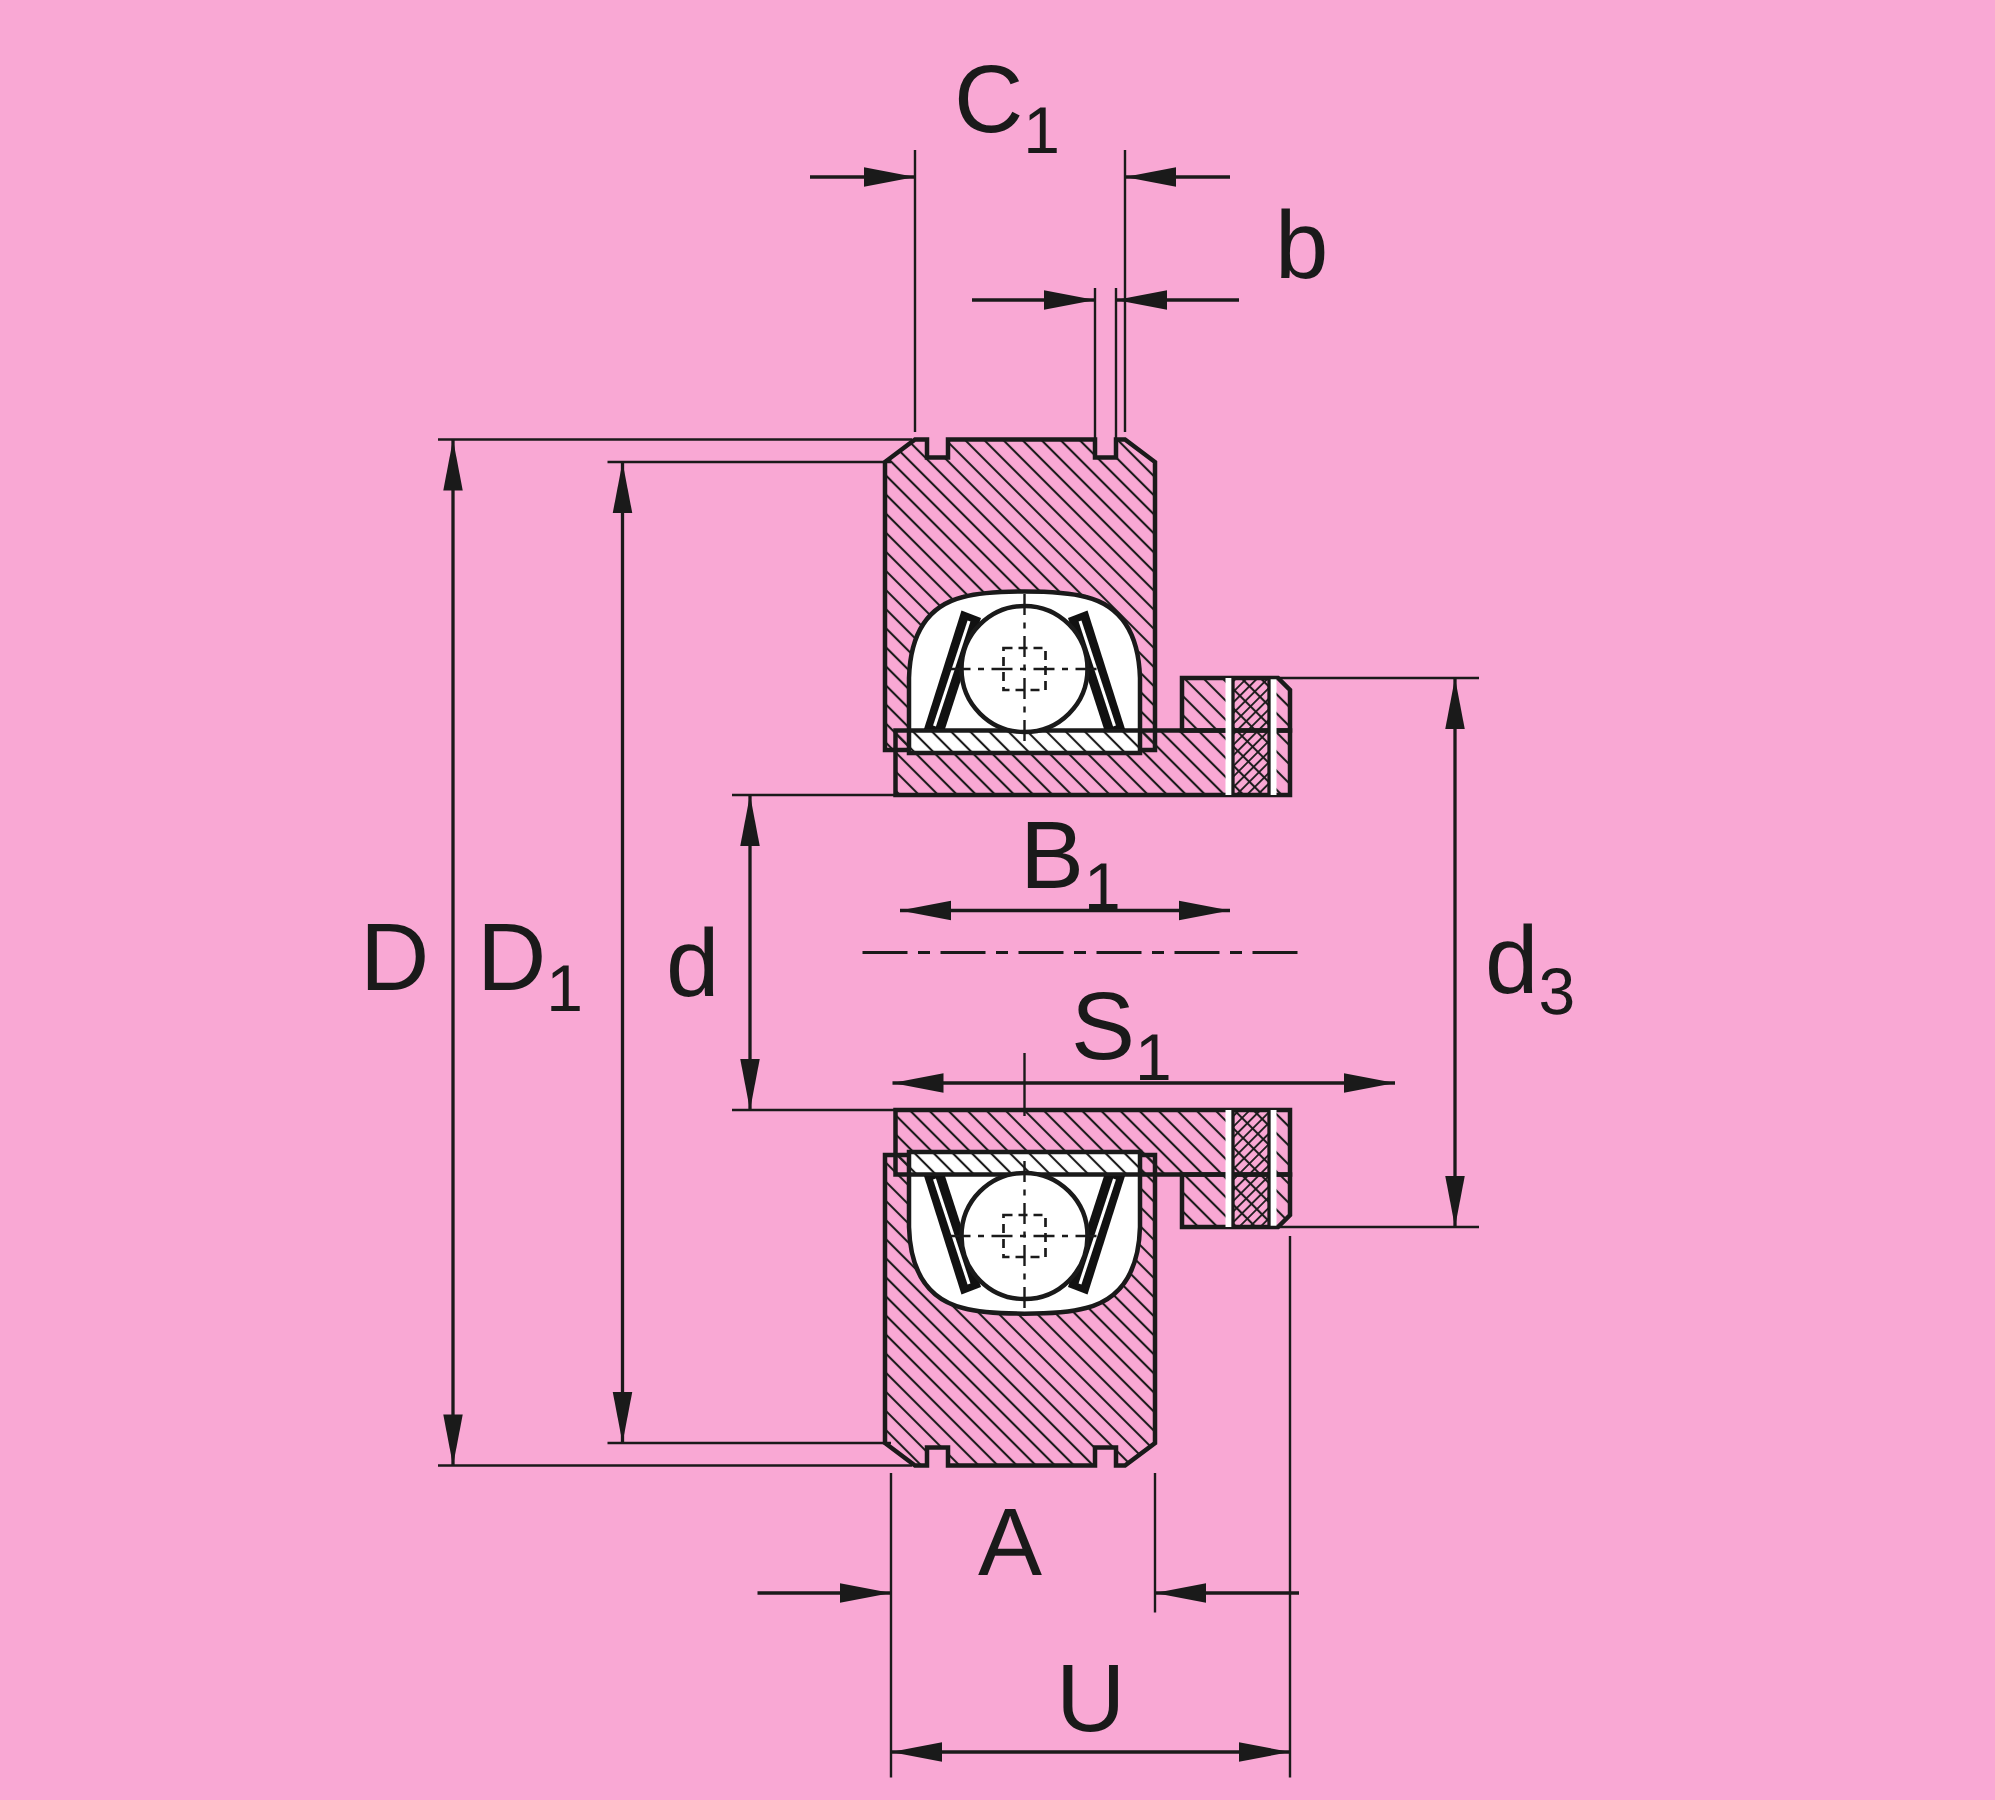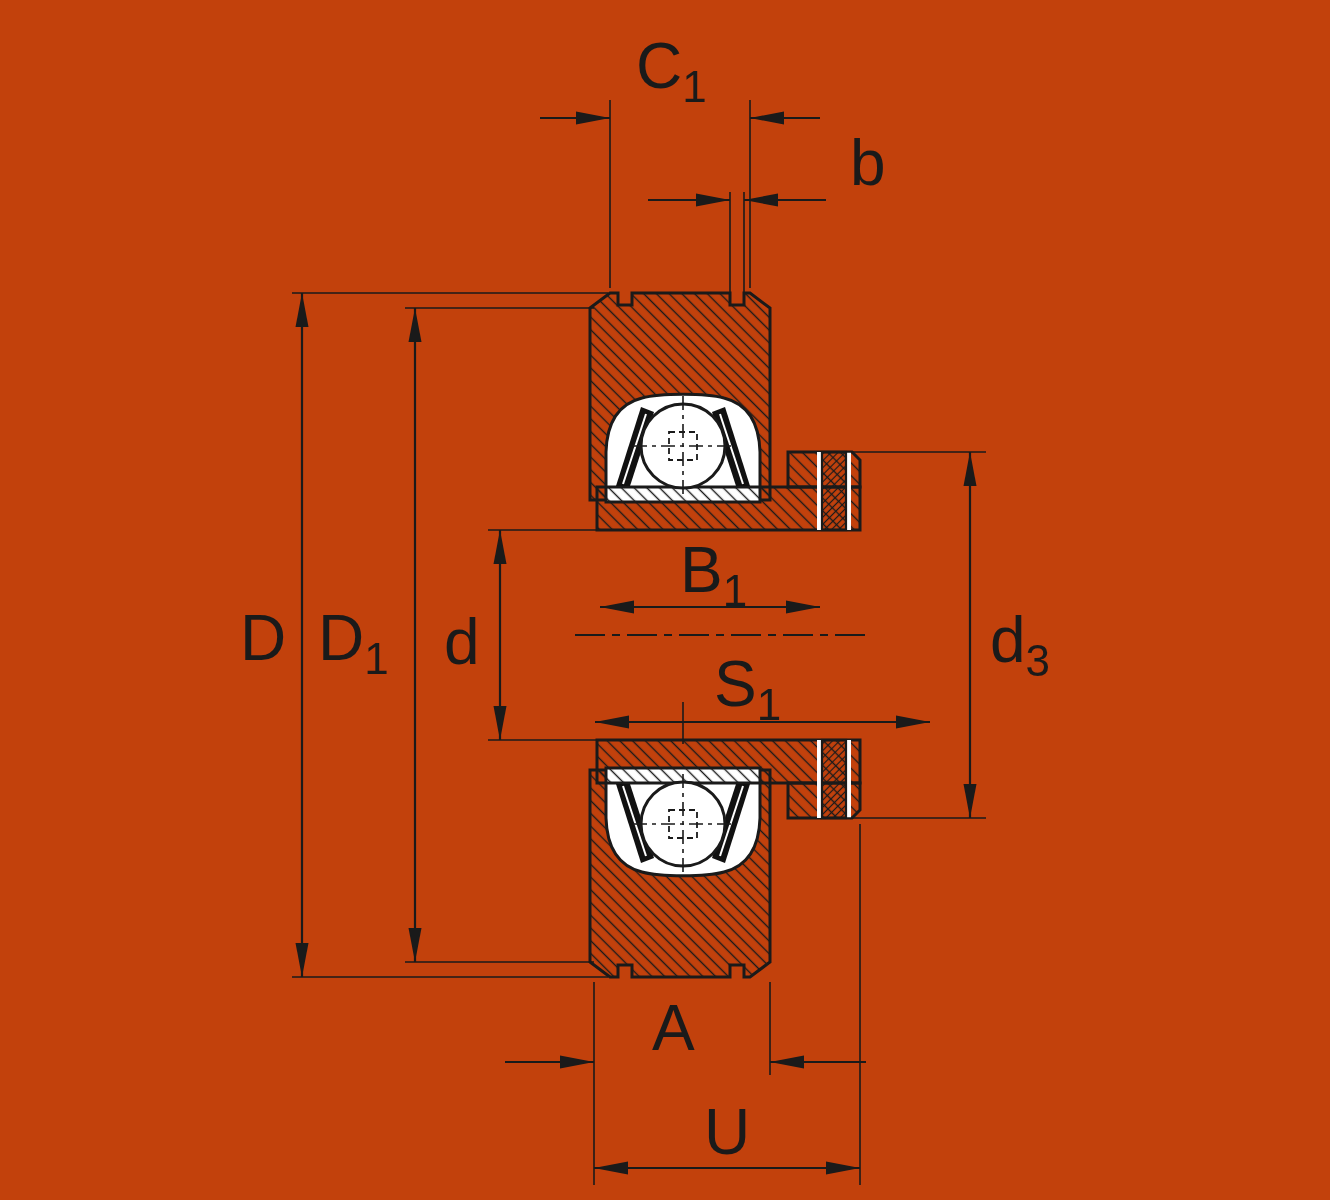--- a/index.html
+++ b/index.html
@@ -1,16 +1,16 @@
 <!DOCTYPE html>
 <html><head>
 <meta charset="utf-8">
 <style>
   html,body{margin:0;padding:0;background:#ffffff;}
-  .stage{position:relative;width:1330px;height:1200px;background:#c2410c;overflow:hidden;}
+  .stage{position:relative;width:1330px;height:1200px;background:#f9a8d4;overflow:hidden;}
   svg{display:block;}
   text{font-family:"Liberation Sans","DejaVu Sans",sans-serif;fill:#1a1a1a;}
   .dim-base{font-size:64px;}
   .dim-sub{font-size:44px;}
 </style>
 </head>
 <body>
 
 <div class="stage">
 <svg width="1330" height="1200" viewBox="0 0 1330 1200">

